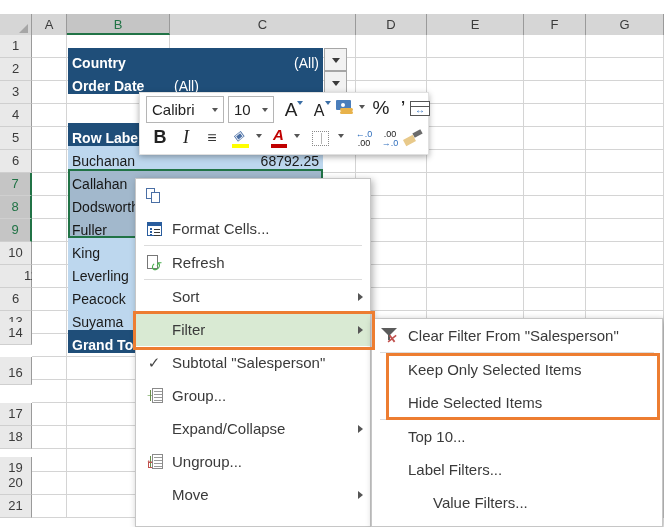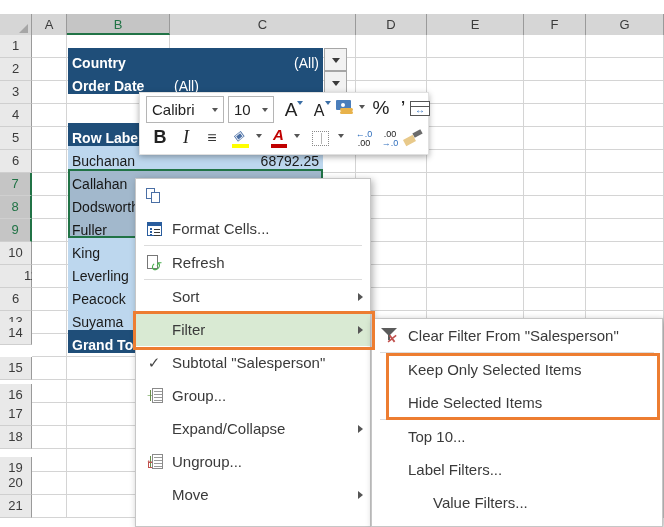--- a/index.html
+++ b/index.html
@@ -141,21 +141,21 @@
       <div class="rowh" style="top: 150px; height: 23px; line-height: 22px;"><span>6</span></div>
       <div class="rowh sel" style="top: 173px; height: 23px; line-height: 22px;"><span>7</span></div>
       <div class="rowh sel" style="top: 196px; height: 23px; line-height: 22px;"><span>8</span></div>
       <div class="rowh sel" style="top: 219px; height: 23px; line-height: 22px;"><span>9</span></div>
       <div class="rowh" style="top: 242px; height: 23px; line-height: 22px;"><span>10</span></div>
       <div class="rowh" style="top: 265px; height: 23px; line-height: 22px; padding-left: 24px;"><span>11</span></div>
       <div class="rowh" style="top: 288px; height: 23px; line-height: 22px;"><span>6</span></div>
       <div class="rowh" style="top: 311px; height: 23px; line-height: 22px;"><span>13</span></div>
       <div class="rowh" style="top: 322px; height: 23px; line-height: 22px;"><span>14</span></div>
       <div class="rowh" style="top: 357px; height: 23px; line-height: 22px;"><span>15</span></div>
-      <div class="rowh" style="top: 384px; height: 23px; line-height: 22px;"><span>16</span></div>
+      <div class="rowh" style="top: 362px; height: 23px; line-height: 22px;"><span>16</span></div>
       <div class="rowh" style="top: 403px; height: 23px; line-height: 22px;"><span>17</span></div>
       <div class="rowh" style="top: 426px; height: 23px; line-height: 22px;"><span>18</span></div>
       <div class="rowh" style="top: 449px; height: 23px; line-height: 22px; margin-top: 8px;"><span>19</span></div>
       <div class="rowh" style="top: 472px; height: 23px; line-height: 22px;"><span>20</span></div>
       <div class="rowh" style="top: 495px; height: 23px; line-height: 22px;"><span>21</span></div>
     </div>
   <div id="cells">
       <div class="gcell" style="left: 32px; width: 35px; top: 35px; height: 23px;"></div>
       <div class="gcell" style="left: 67px; width: 103px; top: 35px; height: 23px;"></div>
       <div class="gcell" style="left: 170px; width: 186px; top: 35px; height: 23px;"></div>

